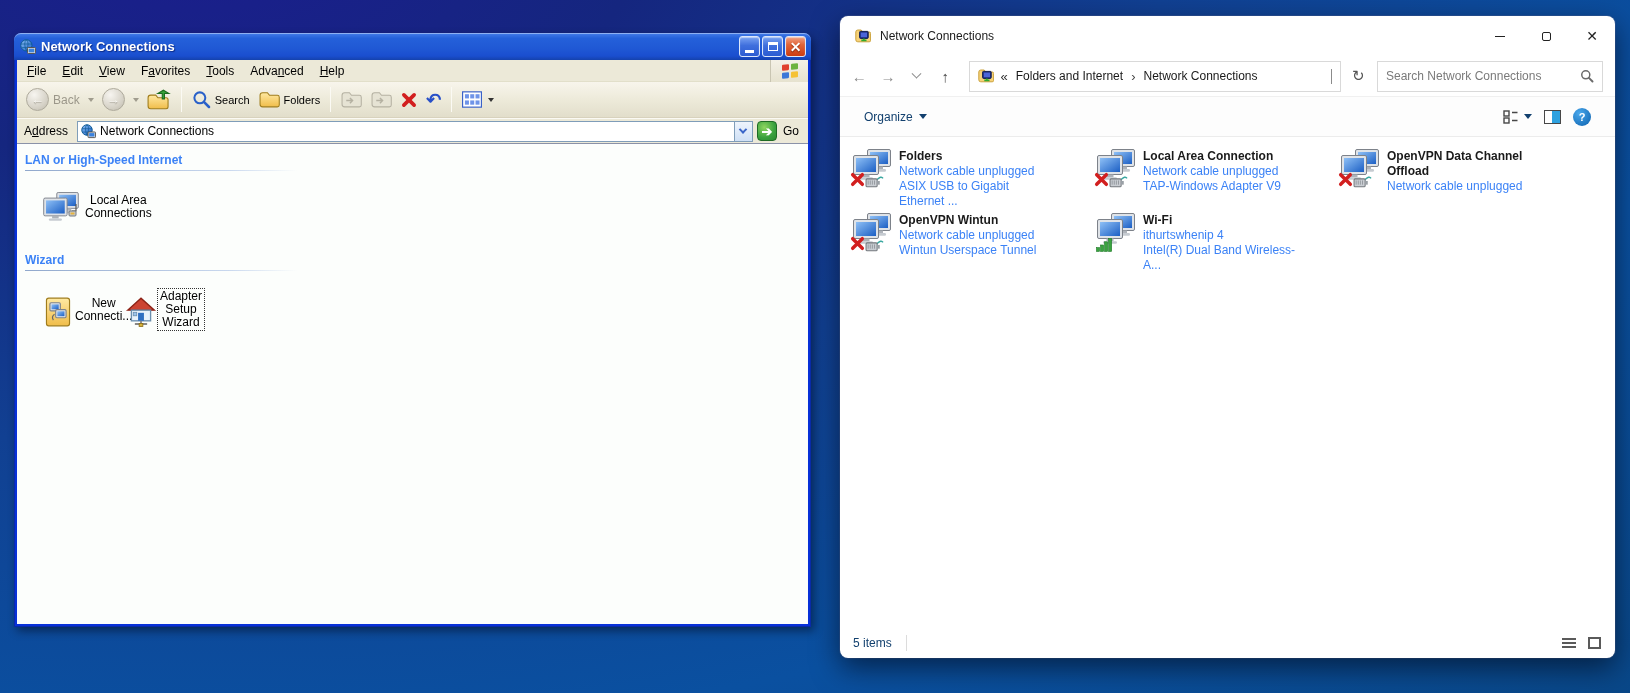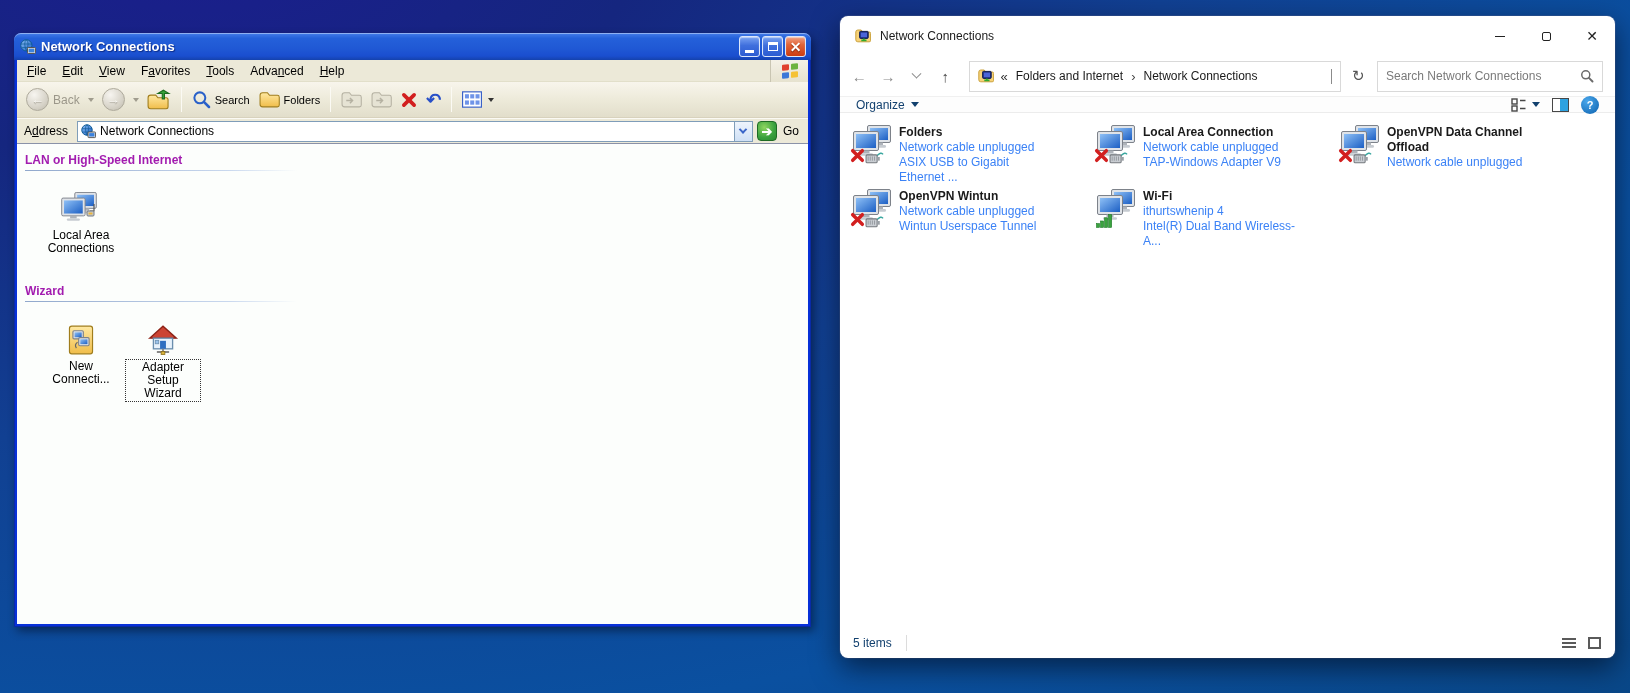--- a/index.html
+++ b/index.html
@@ -81,24 +81,24 @@
     display:flex; align-items:center; justify-content:center; cursor:pointer;
   }
   .chev-sm { width:6px; height:6px; border-right:2px solid #3a66c8; border-bottom:2px solid #3a66c8; transform:rotate(45deg) translate(-1px,-1px); }
   .go-btn {
     width:20px; height:20px; border-radius:4px; border:1px solid #1e6b24;
     background: radial-gradient(circle at 35% 30%, #8ed65f, #3aa13e 60%, #2b8a31 100%);
     color:#fff; font-weight:bold; display:flex; align-items:center; justify-content:center; font-size:13px; cursor:pointer;
   }
   .go-text { font-size:12px; padding:0 6px 0 2px; }
   .xp-content { flex:1; background:#fcfefc; padding:9px 0 0 8px; overflow:hidden; }
-  .grp-title { font-size:12px; font-weight:bold; color:#a21caf; margin-bottom:3px; }
+  .grp-title { font-size:12px; font-weight:bold; color:#3b82f6; margin-bottom:3px; }
   .grp-line { width:272px; height:1px; background:linear-gradient(to right,#90a8cc,#c9d8ee 75%, rgba(255,255,255,0)); margin-bottom:4px; }
   .icon-row { display:flex; gap:6px; margin:14px 0 0 18px; }
-  .shell-item { width:76px; display:flex; flex-direction:column; align-items:center; cursor:pointer; }
+  .shell-item { width:76px; display:flex; flex-direction:row; align-items:center; cursor:pointer; }
   .shell-item .ico { height:40px; display:flex; align-items:flex-end; justify-content:center; }
   .shell-label { margin-top:3px; font-size:12px; line-height:13px; text-align:center; color:#000; padding:1px 2px; }
   .shell-label.focused { border:1px dotted #333; }
   .wiz-gap { height:28px; }
 
   
   .w11-window {
     position:absolute; left:840px; top:16px; width:775px; height:642px;
     background:#fff; border-radius:8px; overflow:hidden;
     box-shadow: 0 10px 28px rgba(0,0,10,.55), 0 0 0 1px rgba(90,110,160,.35);
@@ -124,22 +124,22 @@
   .laquo { color:#333; font-size:13px; }
   .addr-chev { margin-left:auto; }
   .refresh-btn { width:30px; height:28px; display:flex; align-items:center; justify-content:center; color:#555; font-size:15px; cursor:pointer; }
   .search-box {
     width:229px; height:31px; border:1px solid #d9d9d9; background:#fff; margin-left:2px;
     display:flex; align-items:center; padding:0 8px;
   }
   .search-box input { border:none; outline:none; flex:1; font-size:12px; color:#444; font-family:"Liberation Sans", sans-serif; }
   .search-box input::placeholder { color:#7a7a7a; }
   .w11-cmdbar {
-    height:17px; background:#fdfdfd; border-top:1px solid #f0f0f0; border-bottom:1px solid #ececec;
-    display:flex; align-items:center; padding:0 16px;
+    height:41px; background:#fdfdfd; border-top:1px solid #f0f0f0; border-bottom:1px solid #ececec;
+    display:flex; align-items:center; padding:0 24px;
   }
   .organize { display:flex; align-items:center; gap:6px; color:#12406e; font-size:12px; cursor:pointer; }
   .tri-down { width:0; height:0; border-left:4px solid transparent; border-right:4px solid transparent; border-top:5px solid #12406e; }
   .cmd-right { margin-left:auto; display:flex; align-items:center; gap:12px; }
   .viewsel { display:flex; align-items:center; gap:5px; cursor:pointer; }
   .pane-icon { width:17px; height:14px; border:1px solid #474747; background:linear-gradient(to right,#fff 50%, #2ea2e0 50%); cursor:pointer; }
   .help-btn {
     width:18px; height:18px; border-radius:50%; background:radial-gradient(circle at 35% 30%, #4aa8ec, #1b72bd 75%);
     color:#fff; font-size:11px; font-weight:bold; display:flex; align-items:center; justify-content:center; cursor:pointer;
   }

